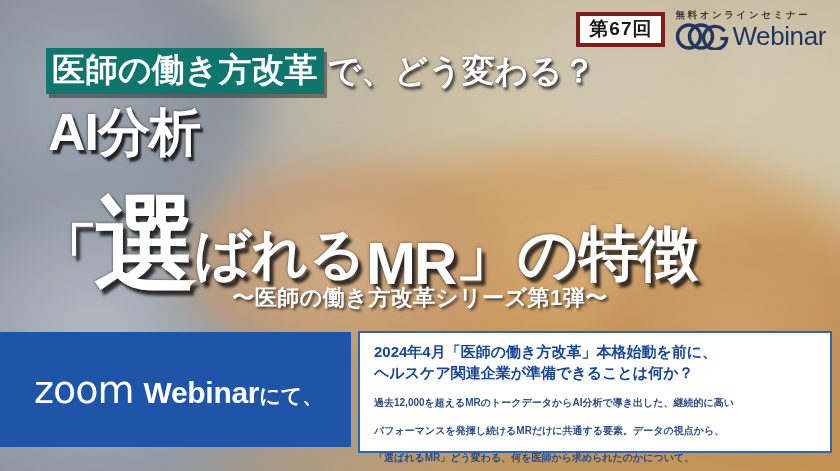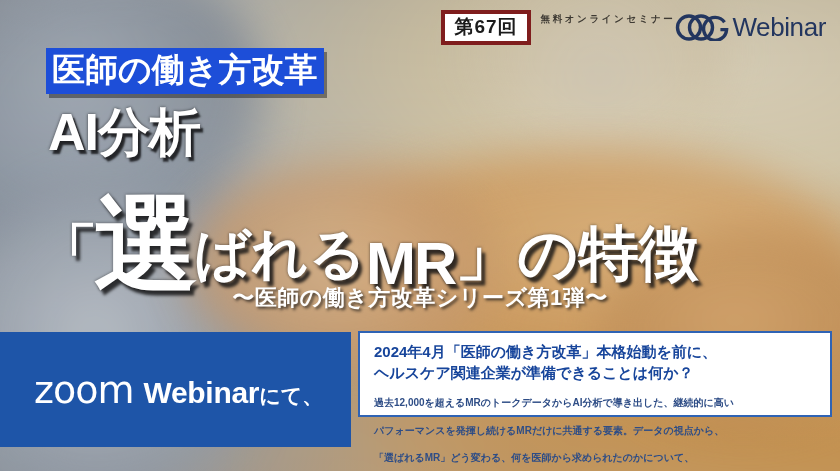--- a/index.html
+++ b/index.html
@@ -41,37 +41,37 @@
   .bg-shade{position:absolute;inset:0;
     background:linear-gradient(180deg,rgba(0,0,0,.10) 0%,rgba(0,0,0,.04) 35%,rgba(0,0,0,.06) 100%);}
 
   
   .header{position:absolute;right:14px;top:10px;display:flex;align-items:center;gap:10px;}
   .issue-badge{
     background:#ffffff;border:4px solid #7f1d1d;color:#1b1b1b;
     font-size:19px;font-weight:700;letter-spacing:1px;
     padding:2px 9px 3px;line-height:1.15;white-space:nowrap;
   }
-  .logo-block{display:flex;align-items:flex-start;line-height:1;}
+  .logo-block{display:flex;flex-direction:column;align-items:flex-start;line-height:1;}
   .logo-sub{
     color:#3e3a33;font-size:9.5px;letter-spacing:2.6px;font-weight:600;
     margin-bottom:3px;white-space:nowrap;
   }
   .logo-main{display:flex;align-items:center;color:#23365f;white-space:nowrap;}
   .ccg-mark{position:relative;width:56px;height:27px;margin-right:1px;}
   .ccg-mark svg{position:absolute;left:0;top:0;}
   .logo-word{font-size:26px;font-weight:400;letter-spacing:-.4px;color:#23365f;
     font-family:"Liberation Sans",sans-serif;}
 
   
   .titles{position:absolute;left:0;top:0;width:840px;}
 
   .line1{position:absolute;left:46px;top:48px;display:flex;align-items:center;white-space:nowrap;}
   .hl{
-    background:#1d4ed8;color:#ffffff;font-weight:700;font-size:33px;line-height:1.22;
+    background:#0f766e;color:#ffffff;font-weight:700;font-size:33px;line-height:1.22;
     padding:2px 6px 4px;letter-spacing:0px;
     box-shadow:3px 4px 0 rgba(20,20,22,.45);
   }
   .l1-rest{
     color:#ffffff;font-weight:700;font-size:33px;letter-spacing:0px;padding-left:4px;
     text-shadow:2px 3px 3px rgba(15,16,20,.75),0 0 2px rgba(15,16,20,.6);
   }
 
   .line2{position:absolute;left:48px;top:106px;display:flex;align-items:center;white-space:nowrap;}
   .l2-big{
@@ -111,21 +111,21 @@
   .zoom-row1{display:flex;align-items:baseline;color:#ffffff;white-space:nowrap;line-height:1;}
   .zoom-word{font-size:38px;font-weight:400;letter-spacing:-1px;
     font-family:"DejaVu Sans",sans-serif;}
   .zoom-webinar{font-size:30px;font-weight:700;margin-left:10px;letter-spacing:-.3px;}
   .zoom-nite{font-size:21px;font-weight:700;}
   .zoom-row2{color:#ffffff;font-size:35px;font-weight:700;line-height:1.12;
     margin-top:4px;white-space:nowrap;letter-spacing:0px;}
 
   
   .desc{
-    position:absolute;left:358px;top:331px;width:474px;height:86px;
+    position:absolute;left:358px;top:331px;width:474px;height:122px;
     background:#ffffff;border:2px solid #2f63b4;box-sizing:border-box;
     padding:9px 12px 8px 14px;
   }
   .desc-h{
     color:#17459b;font-size:15px;font-weight:700;line-height:1.38;white-space:nowrap;
   }
   .desc-p{
     color:#2e4d86;font-size:10px;line-height:1.52;margin-top:12px;white-space:nowrap;font-weight:bold;
   }
 </style>
@@ -160,20 +160,21 @@
         </span>
         <span class="logo-word">Webinar</span>
       </div>
     </div>
   </div>
 
   <div class="titles">
 
     <div class="line1">
       <span class="hl">医師の働き方改革</span>
+      <span class="l1-rest">で、どう変わる？</span>
     </div>
 
     <div class="line2">
       <span class="l2-big">AI分析</span>
     </div>
 
     <div class="line3">
       <span class="l3 l3-brk">「</span>
       <span class="l3 l3-xl">選</span>
       <span class="l3 l3-mid">ばれる</span>

